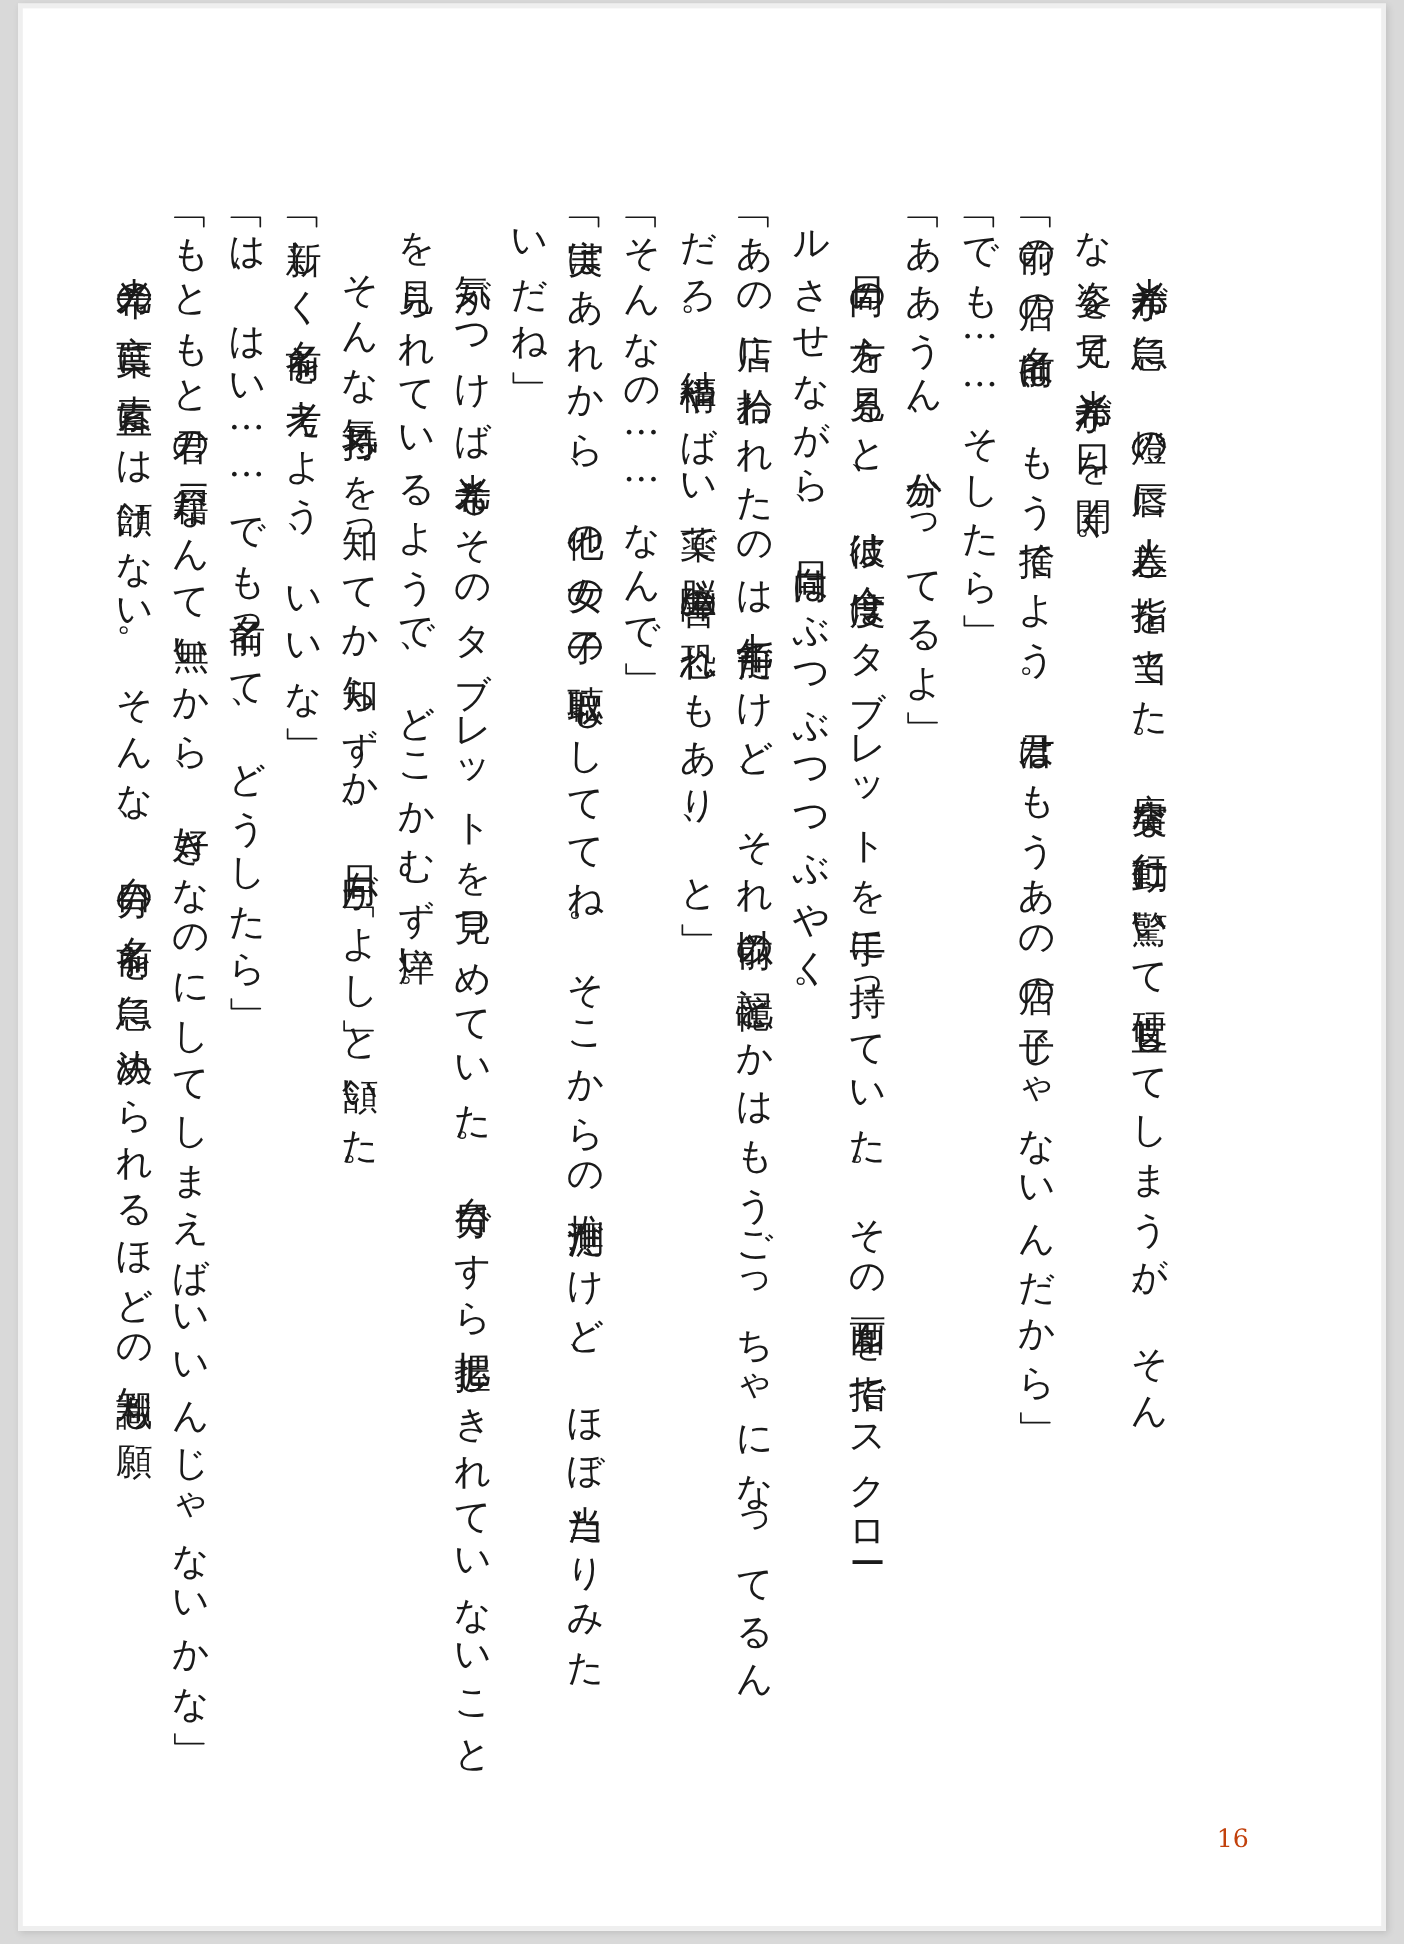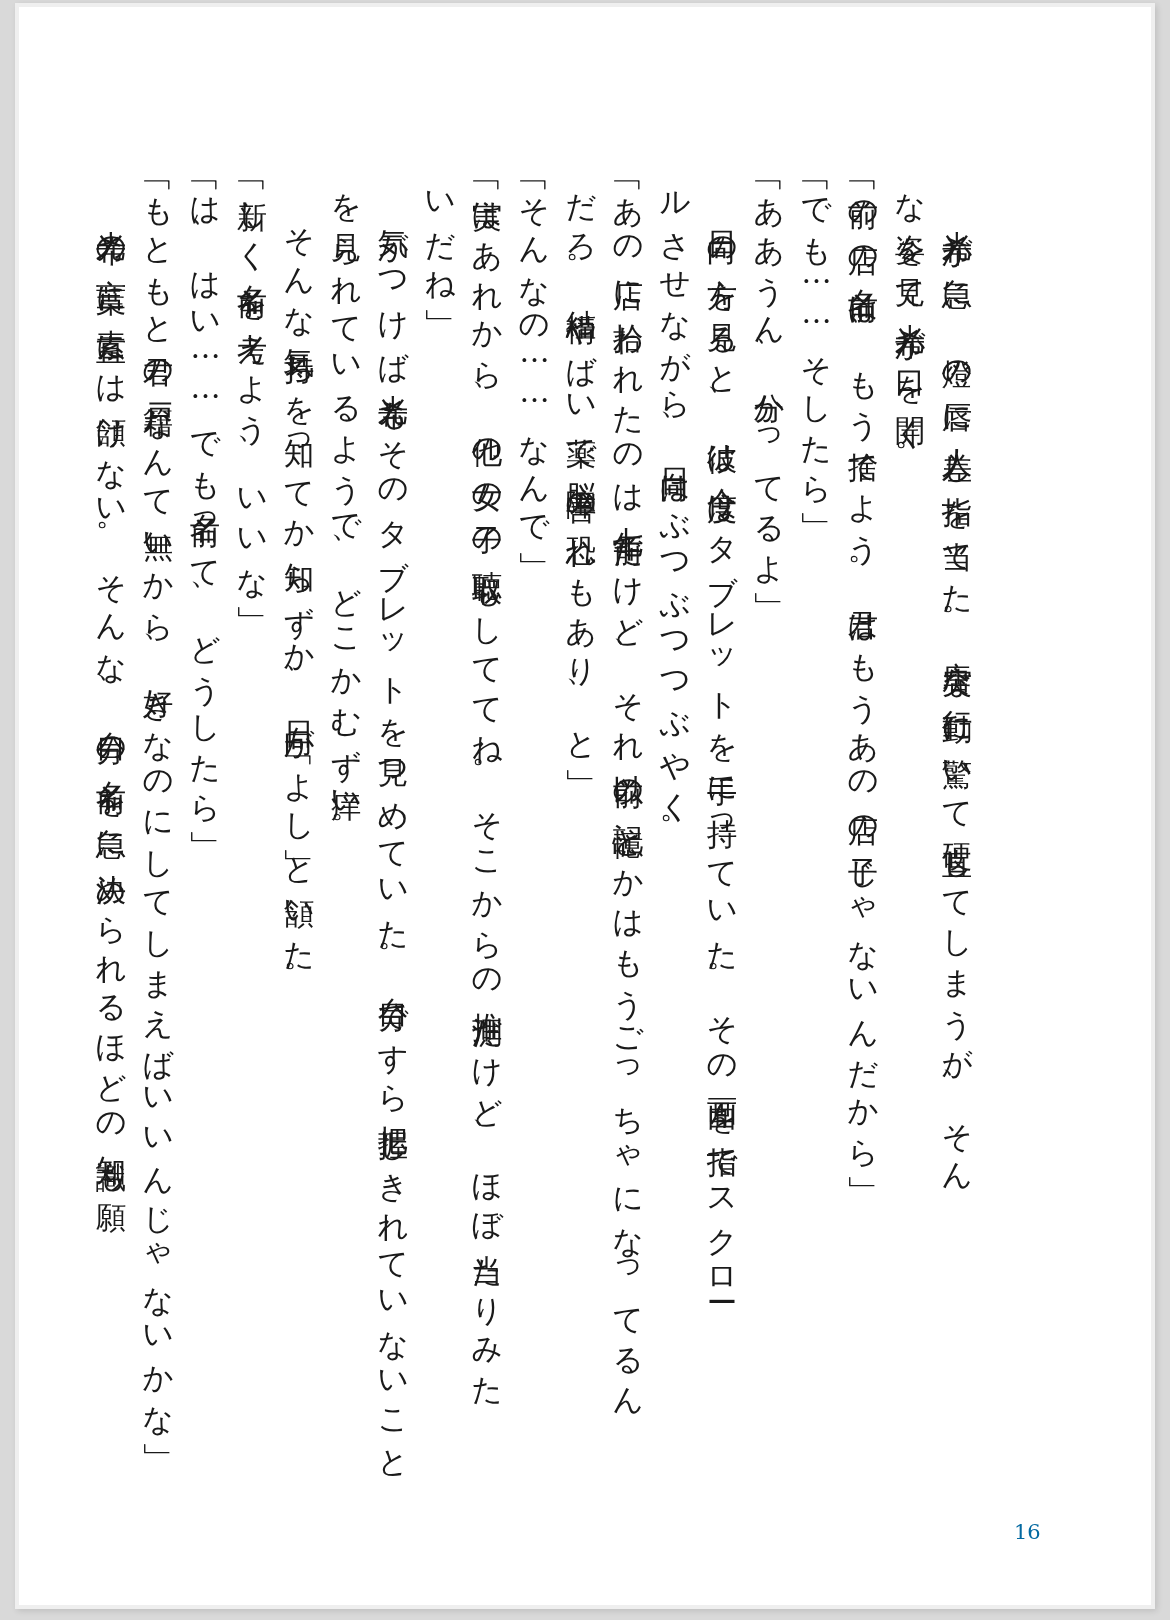--- a/index.html
+++ b/index.html
@@ -33,21 +33,21 @@
   }
   .line {
     display: block;
     white-space: nowrap;
   }
   .page-number {
     position: absolute;
     left: 995px;
     top: 1513px;
     font-size: 21px;
-    color: #0369a1;
+    color: #c2410c;
     font-family: "DejaVu Serif", "Liberation Serif", serif;
   }
 </style>
 </head>
 <body>
 
 <div class="page">
   <div class="text-block">
     <span class="line">　光希が急に、燈の唇に人差し指を当てた。唐突な行動に驚いて硬直してしまうが、そん</span>
     <span class="line">な姿を見て光希が口を開く。</span>

